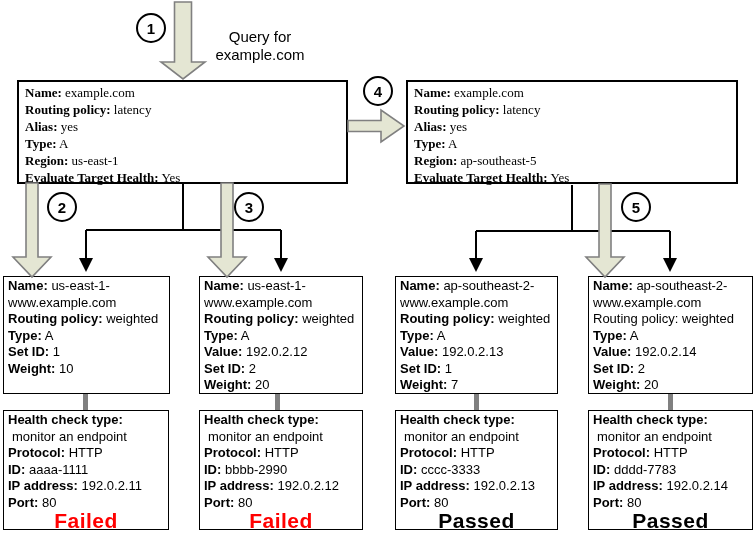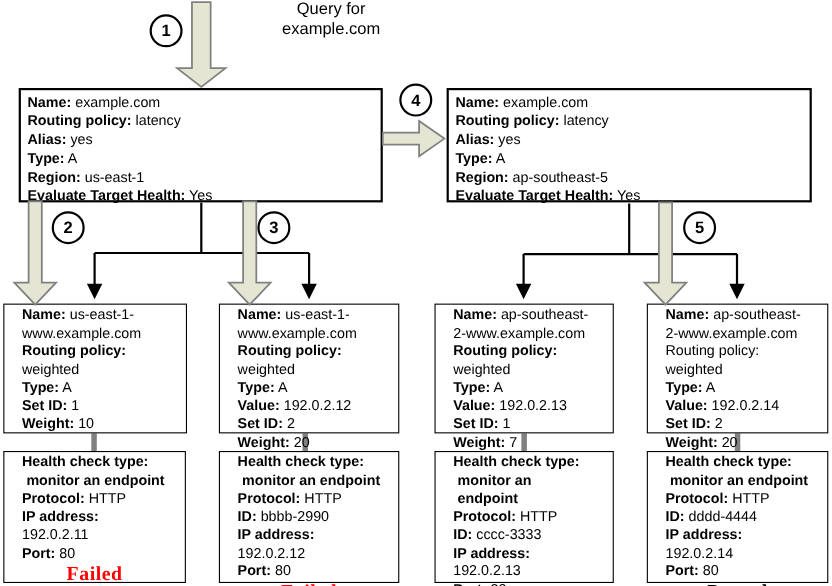--- a/index.html
+++ b/index.html
@@ -10,40 +10,39 @@
   html,body{margin:0;padding:0;background:#fff;}
   #stage{
     position:relative;width:756px;height:533px;background:#fff;overflow:hidden;
     font-family:"Liberation Sans","DejaVu Sans",sans-serif;color:#000;
   }
   .layer{position:absolute;left:0;top:0;pointer-events:none;}
   .box{
     position:absolute;background:#fff;border:2px solid var(--box-border);
     box-sizing:border-box;z-index:2;font-size:13px;
   }
-  .box.top{line-height:17px;padding:2px 6px;}
-  .box.mid,.box.bot{border-width:1.6px;line-height:16.5px;padding:1px 16px;}
+  .box.top{line-height:17px;padding:2px 6px;font-family:Liberation Serif, serif;}
+  .box.mid,.box.bot{border-width:1.6px;line-height:16.5px;padding:1px 4px;}
   .ln b{font-weight:bold;}
   .ln b.plain{font-weight:normal;}
-  .indent{padding-left:4px;font-weight:bold;}
+  .indent{padding-left:4px;}
   .status{
-    text-align:center;font-weight:bold;font-size:18px;line-height:20px;margin-top:0px;
+    text-align:center;font-weight:bold;font-size:21px;line-height:20px;margin-top:0px;
     letter-spacing:0.5px;
-    font-family:Liberation Serif, serif;
   }
   .status.failed{color:var(--failed);}
   .status.passed{color:var(--passed);}
   .step-circle{
     position:absolute;width:30px;height:30px;border:2.5px solid #000;border-radius:50%;
     background:#fff;box-sizing:border-box;z-index:4;display:flex;align-items:center;
     justify-content:center;font-weight:bold;font-size:15px;
   }
   #query-label{
-    position:absolute;left:193px;top:0;width:134px;text-align:center;
-    font-size:15px;line-height:18px;z-index:4;padding-left:41px;
+    position:absolute;left:193px;top:28px;width:134px;text-align:center;
+    font-size:15px;line-height:18px;z-index:4;
   }
   svg polygon.beige{fill:var(--arrow-fill);stroke:var(--arrow-stroke);stroke-width:1.6px;}
   svg .tree{stroke:#000;stroke-width:2px;fill:none;}
   svg polygon.head{fill:#000;stroke:none;}
   svg rect.gray{fill:var(--connector);}
 </style>
 </head>
 <body>
 
 <div id="stage">
@@ -140,20 +139,21 @@
     <div class="ln"><b>Type:</b> <span>A</span></div>
     <div class="ln"><b>Value:</b> <span>192.0.2.14</span></div>
     <div class="ln"><b>Set ID:</b> <span>2</span></div>
     <div class="ln"><b>Weight:</b> <span>20</span></div>
   </div>
 
   <div class="box bot" style="left:3px;top:410px;width:166px;height:120px">
     <div class="ln"><b>Health check type:</b></div>
     <div class="ln indent"><span>monitor an endpoint</span></div>
     <div class="ln"><b>Protocol:</b> <span>HTTP</span></div>
+    <div class="ln"><b>ID:</b> <span>aaaa-1111</span></div>
     <div class="ln"><b>IP address:</b> <span>192.0.2.11</span></div>
     <div class="ln"><b>Port:</b> <span>80</span></div>
     <div class="status failed">Failed</div>
   </div>
 
   <div class="box bot" style="left:199px;top:410px;width:164px;height:120px">
     <div class="ln"><b>Health check type:</b></div>
     <div class="ln indent"><span>monitor an endpoint</span></div>
     <div class="ln"><b>Protocol:</b> <span>HTTP</span></div>
     <div class="ln"><b>ID:</b> <span>bbbb-2990</span></div>
@@ -169,19 +169,19 @@
     <div class="ln"><b>ID:</b> <span>cccc-3333</span></div>
     <div class="ln"><b>IP address:</b> <span>192.0.2.13</span></div>
     <div class="ln"><b>Port:</b> <span>80</span></div>
     <div class="status passed">Passed</div>
   </div>
 
   <div class="box bot" style="left:588px;top:410px;width:165px;height:120px">
     <div class="ln"><b>Health check type:</b></div>
     <div class="ln indent"><span>monitor an endpoint</span></div>
     <div class="ln"><b>Protocol:</b> <span>HTTP</span></div>
-    <div class="ln"><b>ID:</b> <span>dddd-4444</span></div>
+    <div class="ln"><b>ID:</b> <span>dddd-7783</span></div>
     <div class="ln"><b>IP address:</b> <span>192.0.2.14</span></div>
     <div class="ln"><b>Port:</b> <span>80</span></div>
     <div class="status passed">Passed</div>
   </div>
 
 </div>
 
 </body></html>

